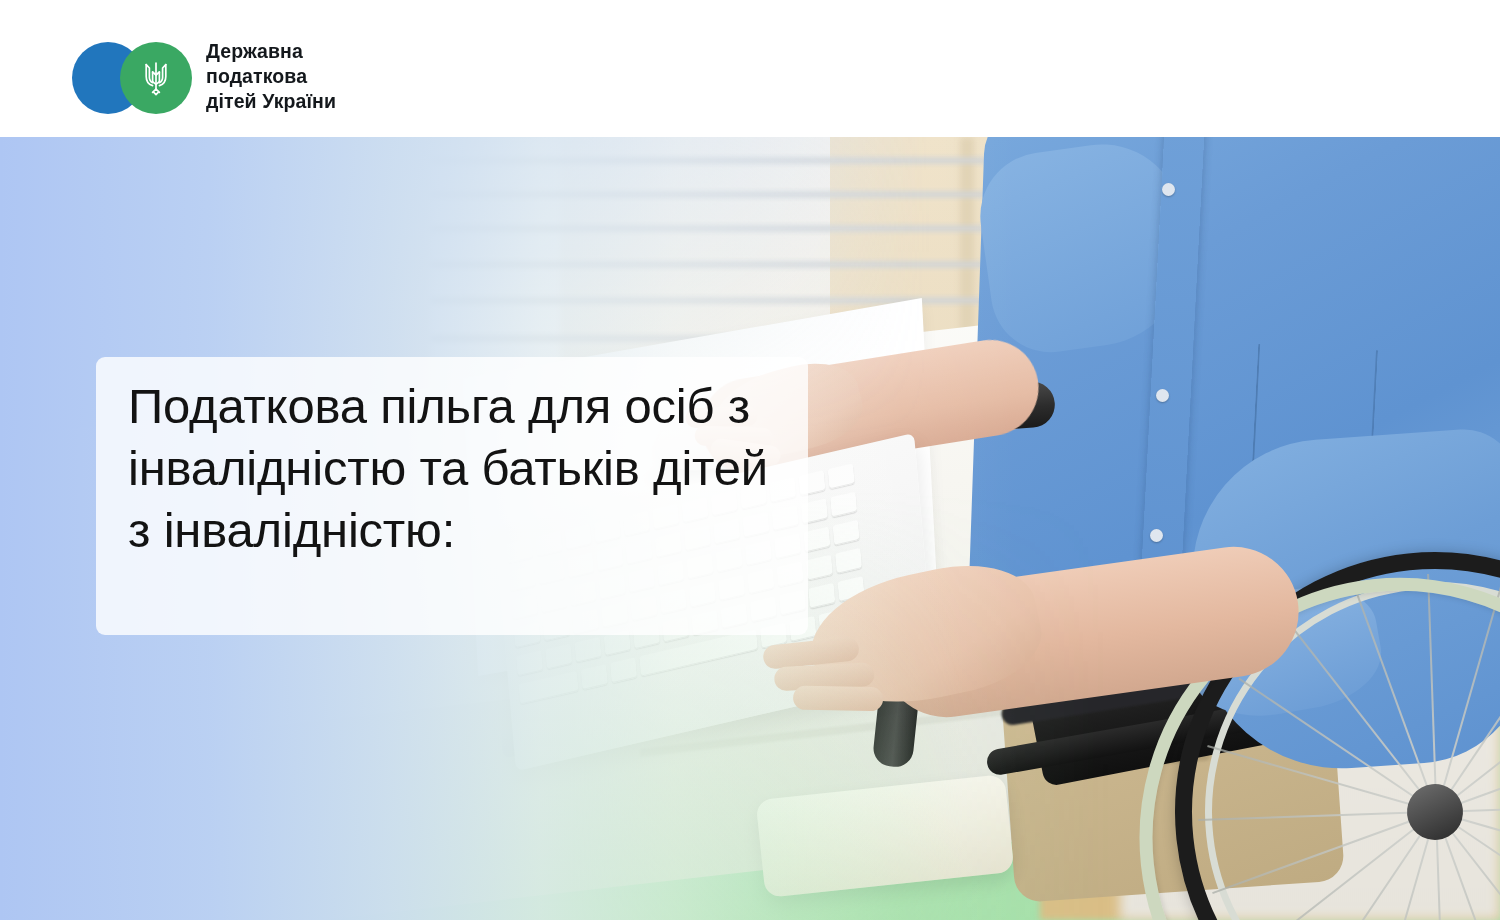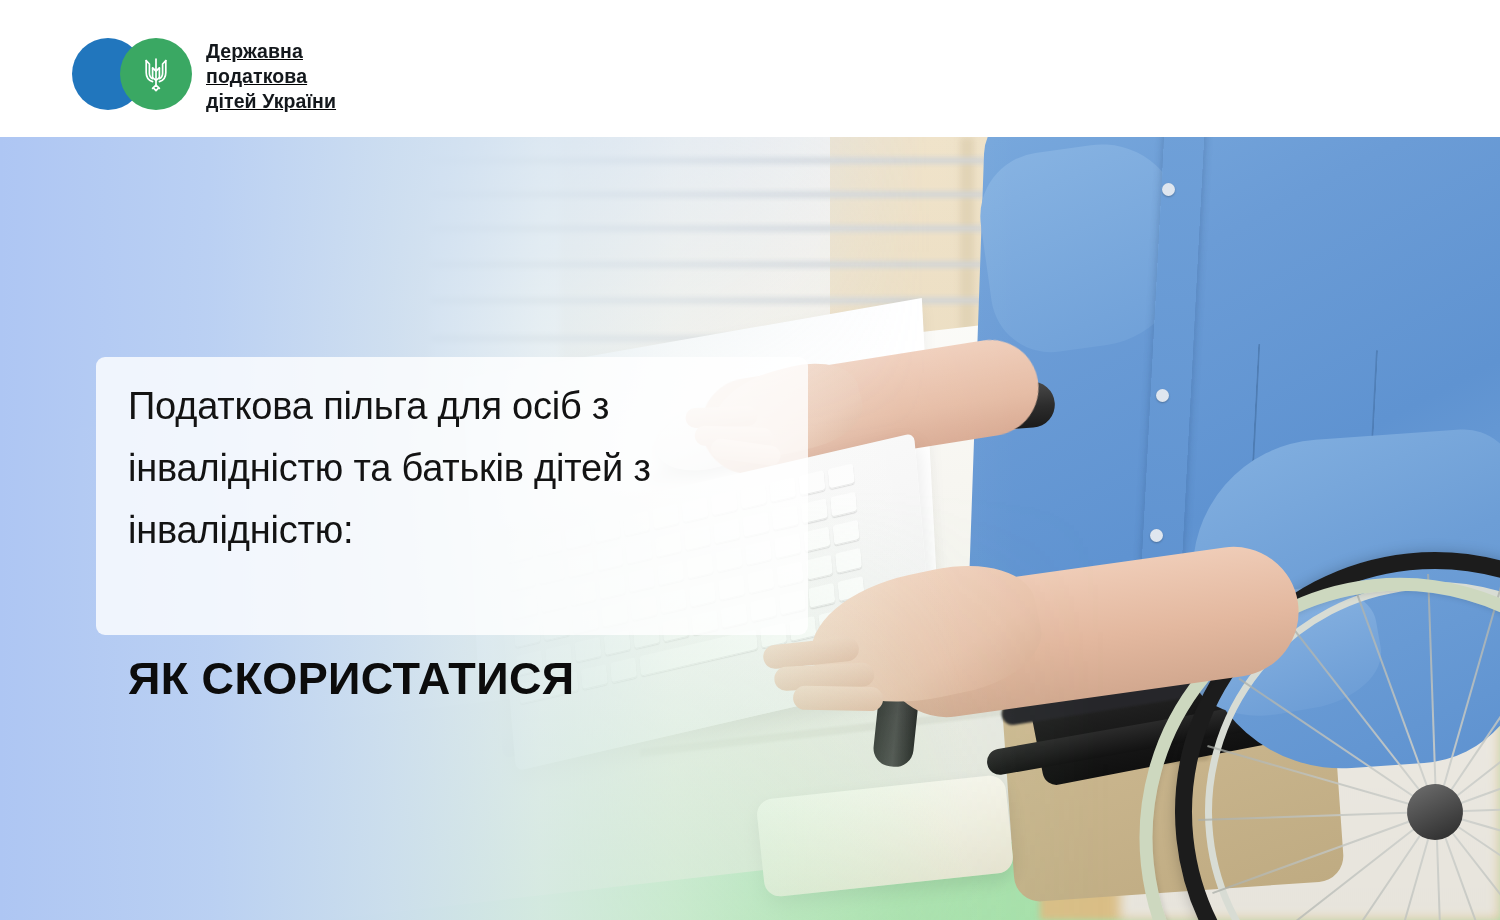--- a/index.html
+++ b/index.html
@@ -11,21 +11,21 @@
 
   .banner { position:relative; width:1500px; height:920px; overflow:hidden; background:#fff; }
 
   
   .header {
     position:absolute; left:0; top:0; width:1500px; height:137px;
     background:#ffffff; z-index:40;
   }
   .logo-block {
     position:absolute; left:72px; top:38px;
-    display:flex; align-items:flex-start;text-decoration:underline;
+    display:flex; align-items:flex-end;
   }
   .logo-marks { position:relative; width:120px; height:72px; flex:0 0 auto; }
   .circle { position:absolute; top:0; width:72px; height:72px; border-radius:50%; }
   .circle-blue { left:0; background:#2176bd; }
   .circle-green { left:48px; background:#3aa863; display:flex; align-items:center; justify-content:center; }
   .tryzub { width:30px; height:38px; display:block; }
 
   .logo-text {
     margin-left:14px; padding-top:1px;
     font-weight:bold; font-size:19.5px; line-height:25px;
@@ -324,21 +324,21 @@
 
   
   .title-card {
     position:absolute; left:96px; top:220px; width:712px; height:278px;
     background:rgba(255,255,255,0.80);
     border-radius:9px;
     padding:18px 0 0 32px;
     z-index:30;
   }
   .title-card .title {
-    font-size:38px; line-height:62px; font-weight:400;
+    font-size:49px; line-height:62px; font-weight:400;
     color:#131313; letter-spacing:-0.2px;
     max-width:660px;
   }
   .subtitle {
     position:absolute; left:128px; top:514px; z-index:30;
     font-size:45px; line-height:56px; font-weight:bold;
     color:#0c0c0c; letter-spacing:0.4px;
   }
 </style>
 </head>
@@ -554,16 +554,15 @@
       <div class="phone"></div>
 
       <div class="photo-fade-top"></div>
       <div class="photo-fade-bottom"></div>
       <div class="photo-fade"></div>
     </div>
 
     <div class="title-card">
       <div class="title">Податкова пільга для осіб з інвалідністю та батьків дітей з інвалідністю:</div>
     </div>
-    <div class="subtitle">ЯК СКОРИСТАТИСЯ</div>
 
   </div>
 </div>
 
 </body></html>

